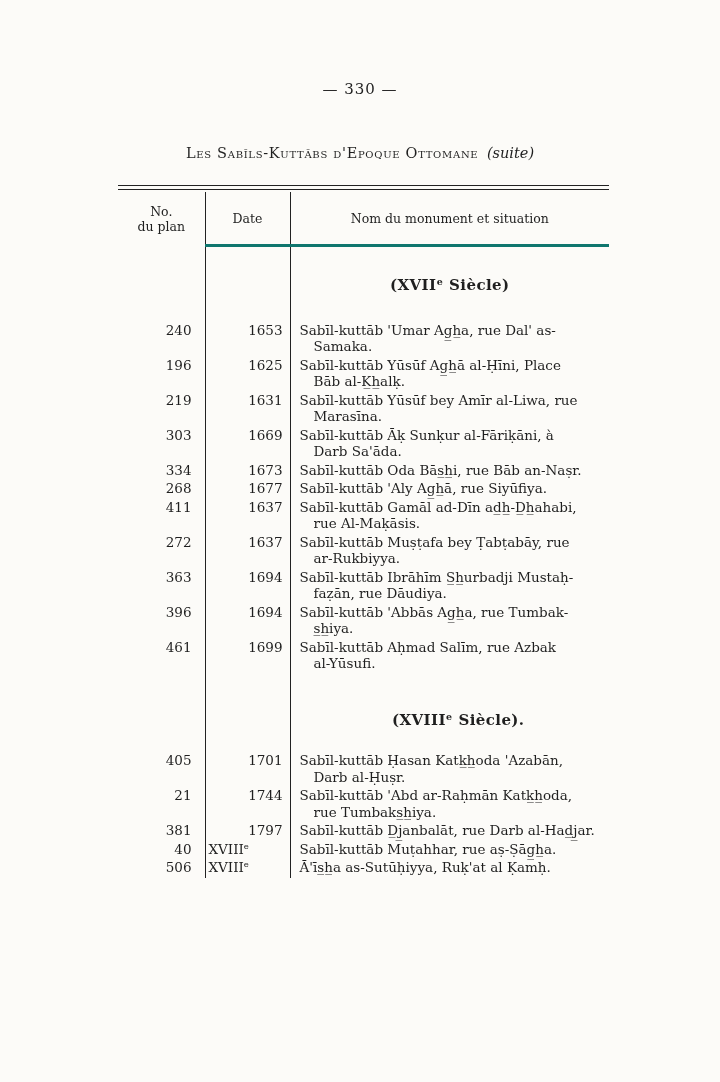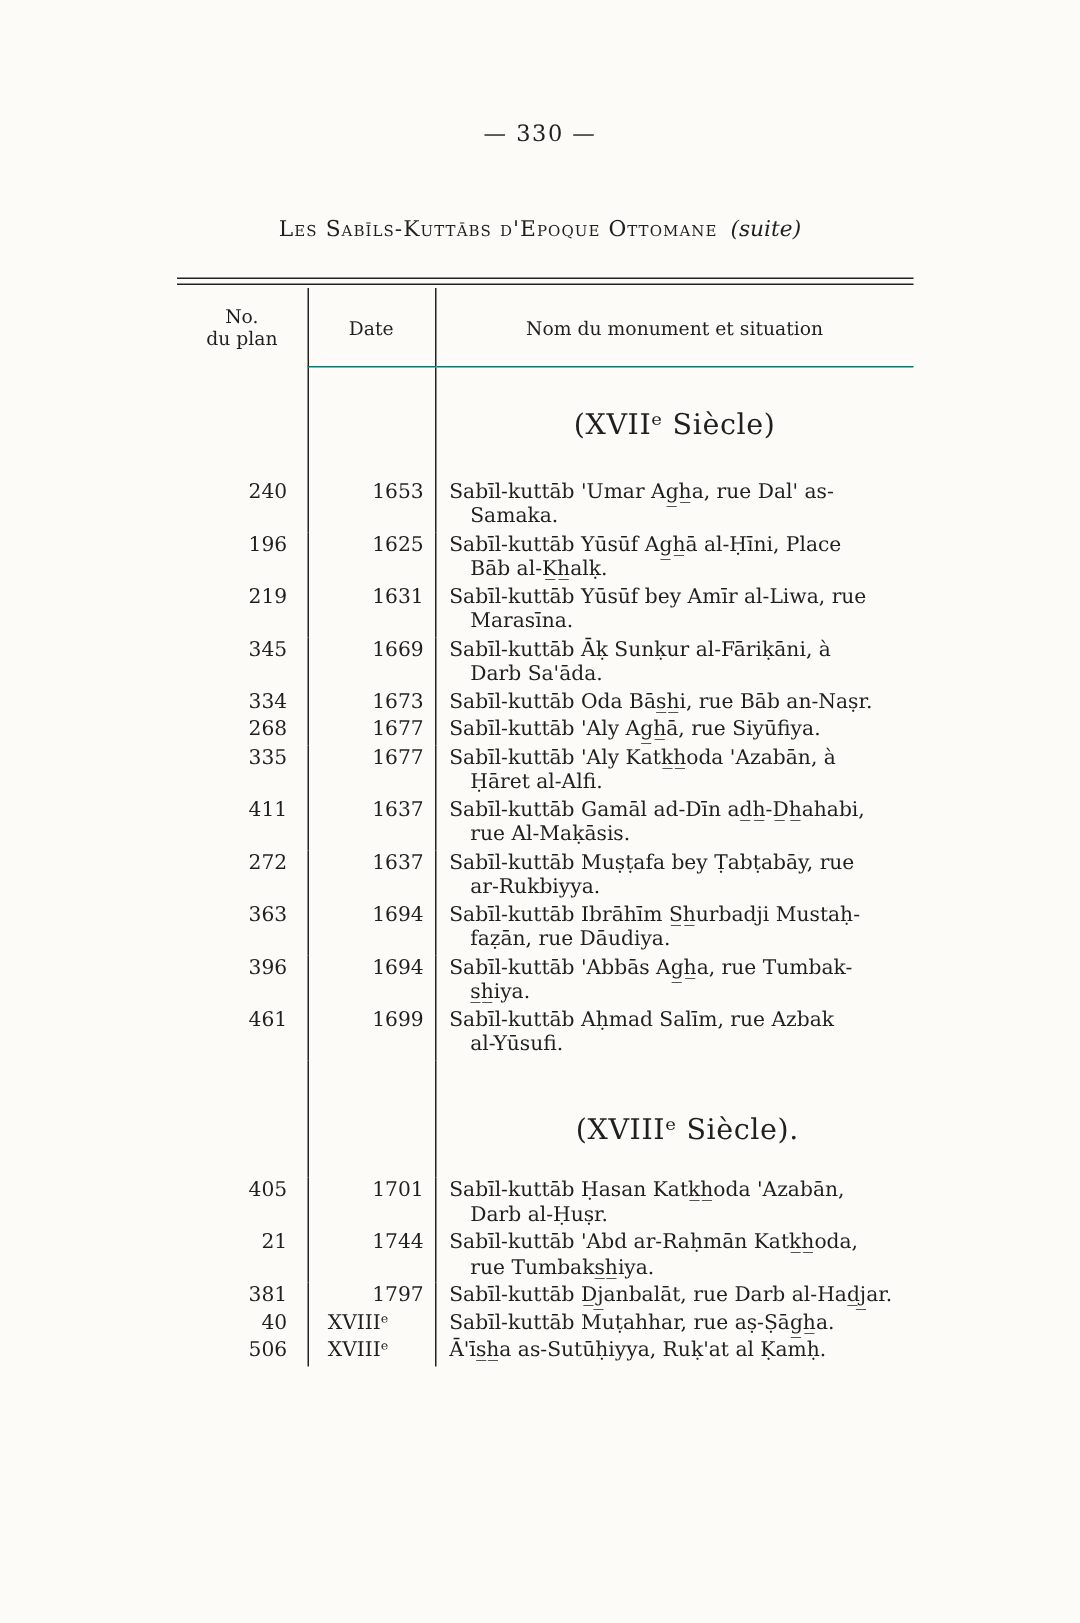--- a/index.html
+++ b/index.html
@@ -67,41 +67,42 @@
   thead th {
     font-weight: normal;
     font-size: 12.5px;
     line-height: 15px;
     text-align: center;
     vertical-align: middle;
     height: 52px;
     padding: 0;
   }
   thead th.c1 { white-space: pre-line; }
-  thead th.c2, thead th.c3 { border-bottom: 1px solid #0f766e; }
+  thead th.c2, thead th.c3 { border-bottom: 3px solid #0f766e; }
   tbody td {
     font-size: 13.5px;
     line-height: 16.5px;
     vertical-align: top;
     padding: 0 0 2px 0;
   }
   td.c1 { text-align: right; padding-right: 13px; }
   td.c2 { text-align: right; padding-right: 7px; }
-  td.c2.roman { text-align: left; padding-left: 13px; }
+  td.c2.roman { text-align: left; padding-left: 3px; }
   td.c3 { padding-left: 9px; }
   .name-text {
     white-space: pre-wrap;
     padding-left: 14px;
     text-indent: -14px;
   }
   tr.section-row td { padding: 0; }
   .section-heading {
     text-align: center;
-    font-size: 19px;
+    font-size: 15px;
     letter-spacing: 0.4px;
+    font-weight: bold;
   }
   tr.section-0 .section-heading { padding: 30px 0 28px 0; }
   tr.section-1 .section-heading { padding: 38px 0 24px 17px; }
 </style>
 </head>
 <body>
 
 <div class="page">
 
   <div class="page-number">— 330 —</div>
@@ -153,47 +154,39 @@
           </tr>
           <tr class="data-row">
             <td class="c1">219</td>
             <td class="c2">1631</td>
             <td class="c3">
               <div class="name-text">Sabīl-kuttāb Yūsūf bey Amīr al-Liwa, rue
 Marasīna.</div>
             </td>
           </tr>
           <tr class="data-row">
-            <td class="c1">345</td>
+            <td class="c1">303</td>
             <td class="c2">1669</td>
             <td class="c3">
               <div class="name-text">Sabīl-kuttāb Āḳ Sunḳur al-Fāriḳāni, à
 Darb Sa'āda.</div>
             </td>
           </tr>
           <tr class="data-row">
             <td class="c1">334</td>
             <td class="c2">1673</td>
             <td class="c3">
               <div class="name-text">Sabīl-kuttāb Oda Bās̲h̲i, rue Bāb an-Naṣr.</div>
             </td>
           </tr>
           <tr class="data-row">
             <td class="c1">268</td>
             <td class="c2">1677</td>
             <td class="c3">
               <div class="name-text">Sabīl-kuttāb 'Aly Ag̲h̲ā, rue Siyūfiya.</div>
-            </td>
-          </tr>
-          <tr class="data-row">
-            <td class="c1">335</td>
-            <td class="c2">1677</td>
-            <td class="c3">
-              <div class="name-text">Sabīl-kuttāb 'Aly Katk̲h̲oda 'Azabān, à
-Ḥāret al-Alfi.</div>
             </td>
           </tr>
           <tr class="data-row">
             <td class="c1">411</td>
             <td class="c2">1637</td>
             <td class="c3">
               <div class="name-text">Sabīl-kuttāb Gamāl ad-Dīn ad̲h̲-D̲h̲ahabi,
 rue Al-Maḳāsis.</div>
             </td>
           </tr>

